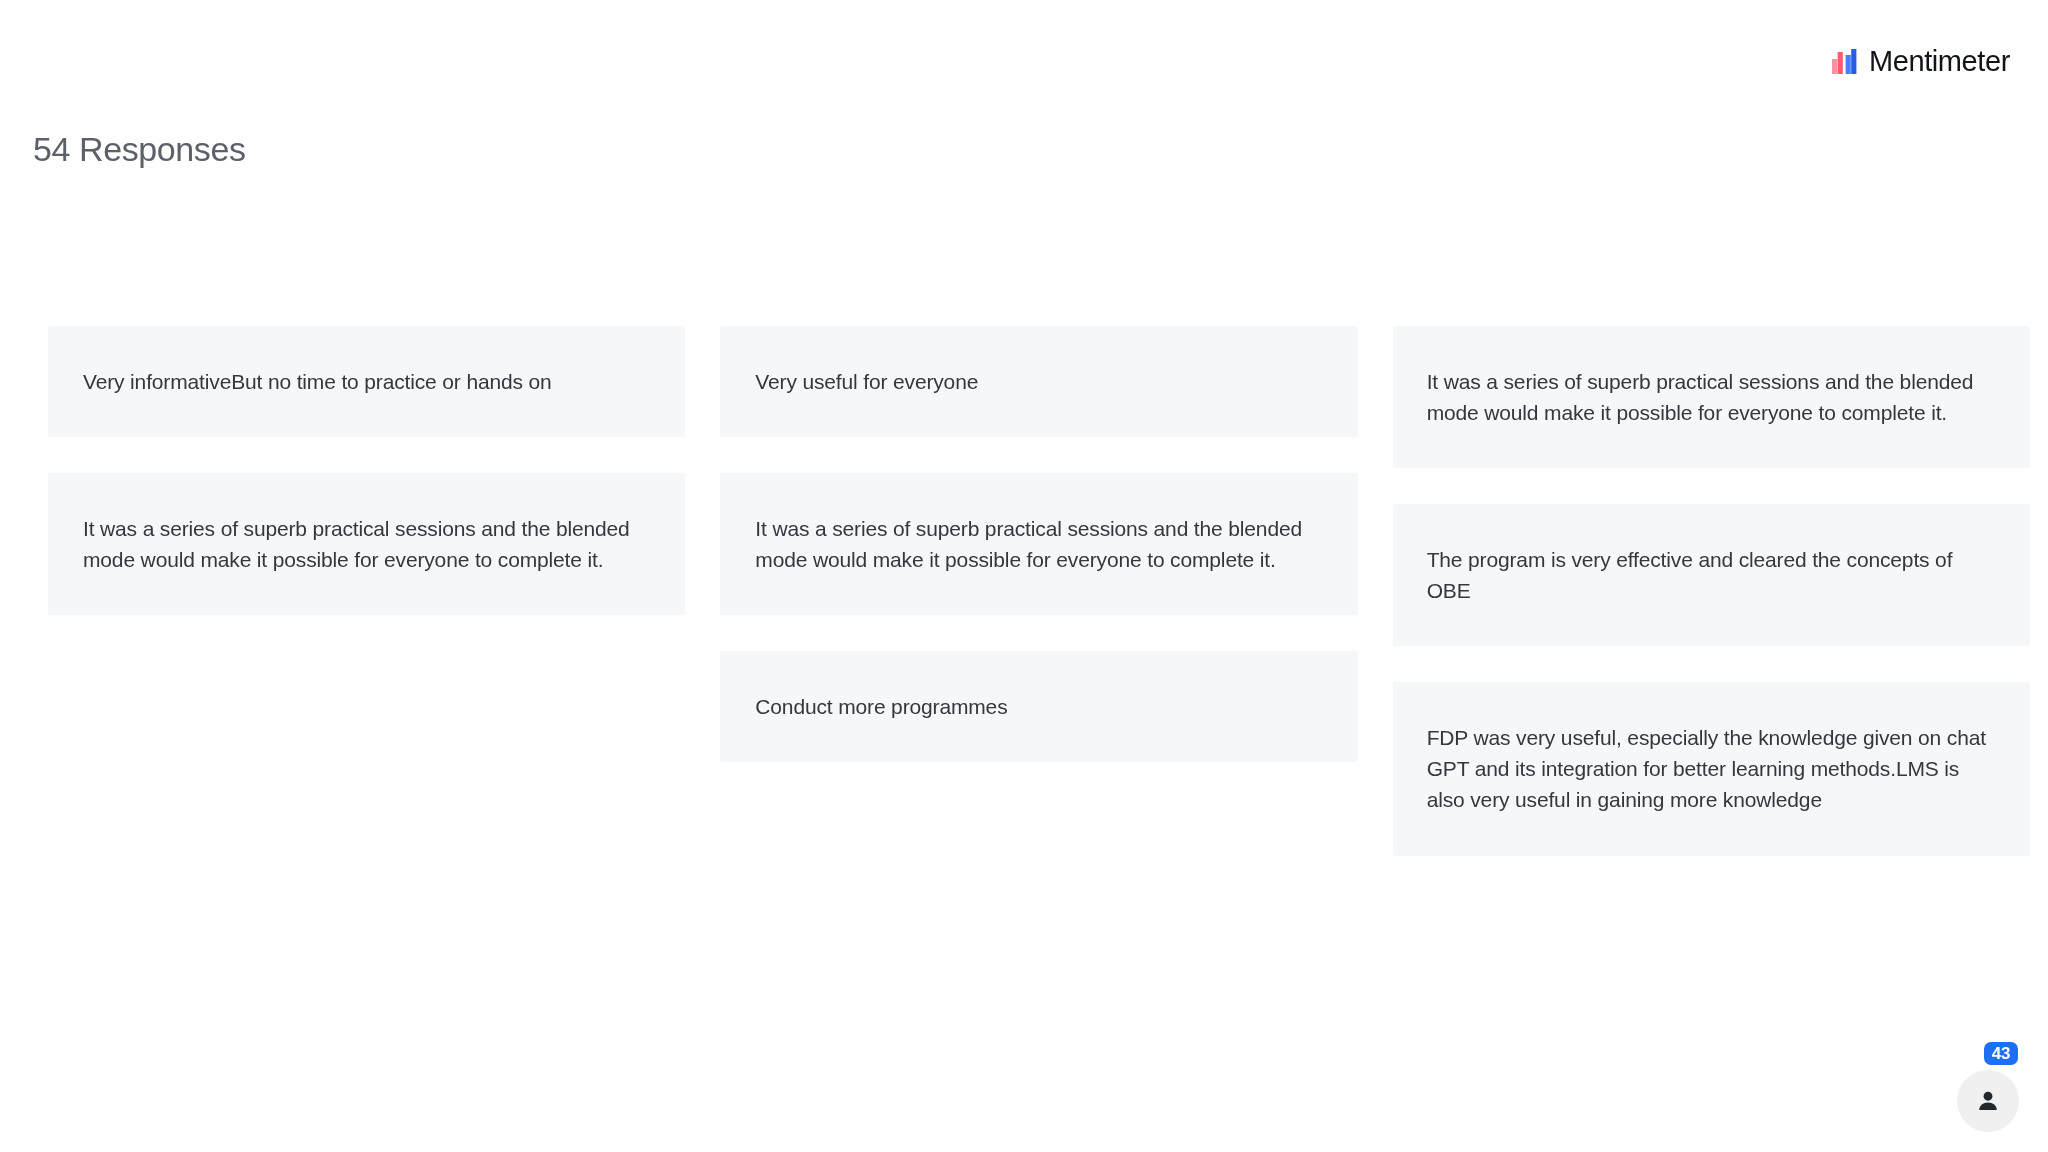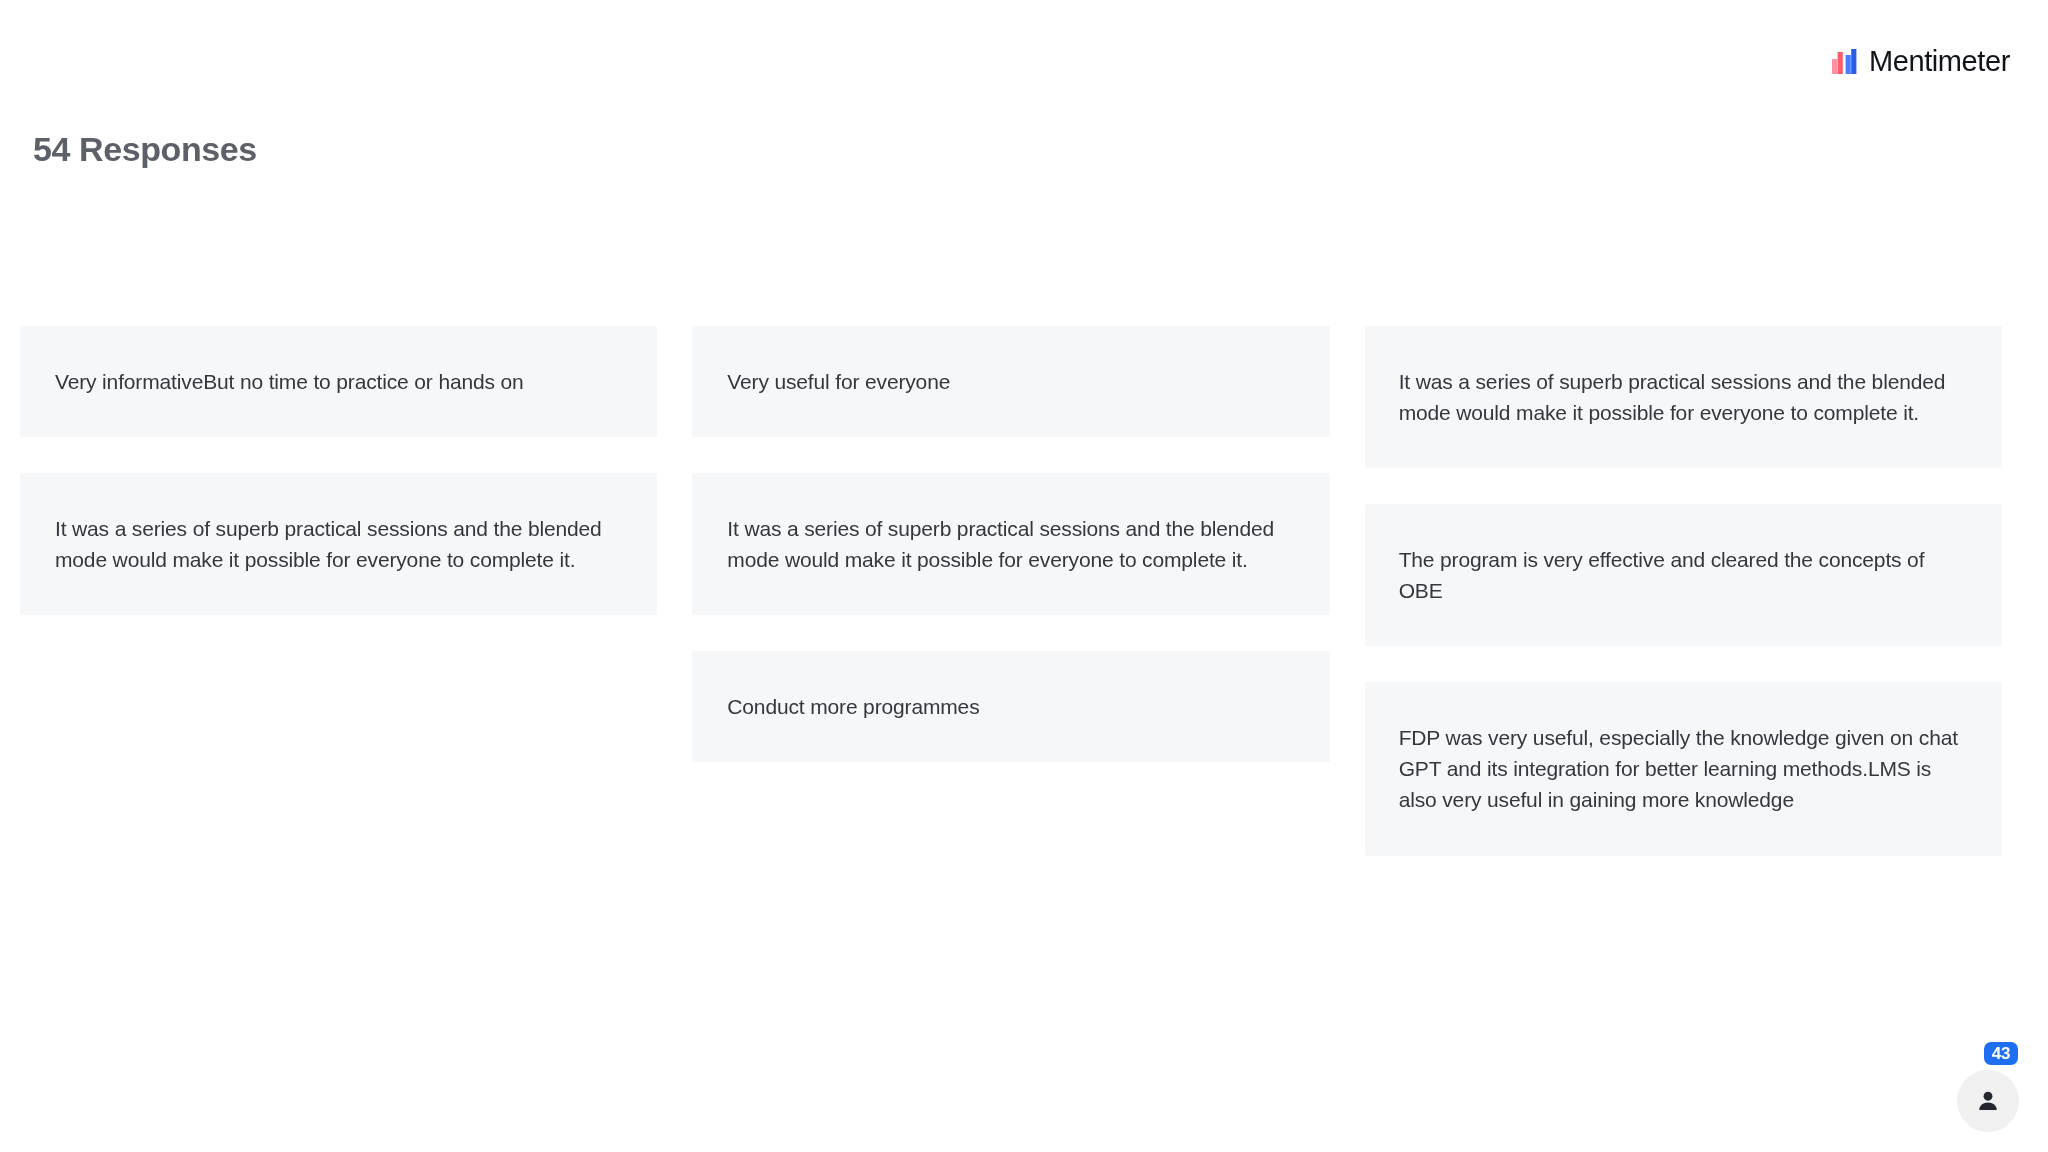--- a/index.html
+++ b/index.html
@@ -54,30 +54,30 @@
   .heading h1 {
     font-size:42px;
     font-weight:700;
     letter-spacing:-0.9px;
     color:#1b2027;
     line-height:1.12;
   }
   .heading .count {
     margin-top:6px;
     font-size:34px;
-    font-weight:700;
+    font-weight:400;
     letter-spacing:-0.4px;
     color:#5c6068;
     line-height:1.15;
   }
 
   
   .columns {
     position:absolute;
-    left:20px;
+    left:48px;
     top:326px;
     width:1982px;
     display:flex;
     gap:35px;
     align-items:flex-start;
   }
   .column {
     flex:1 1 0;
     display:flex;
     flex-direction:column;

